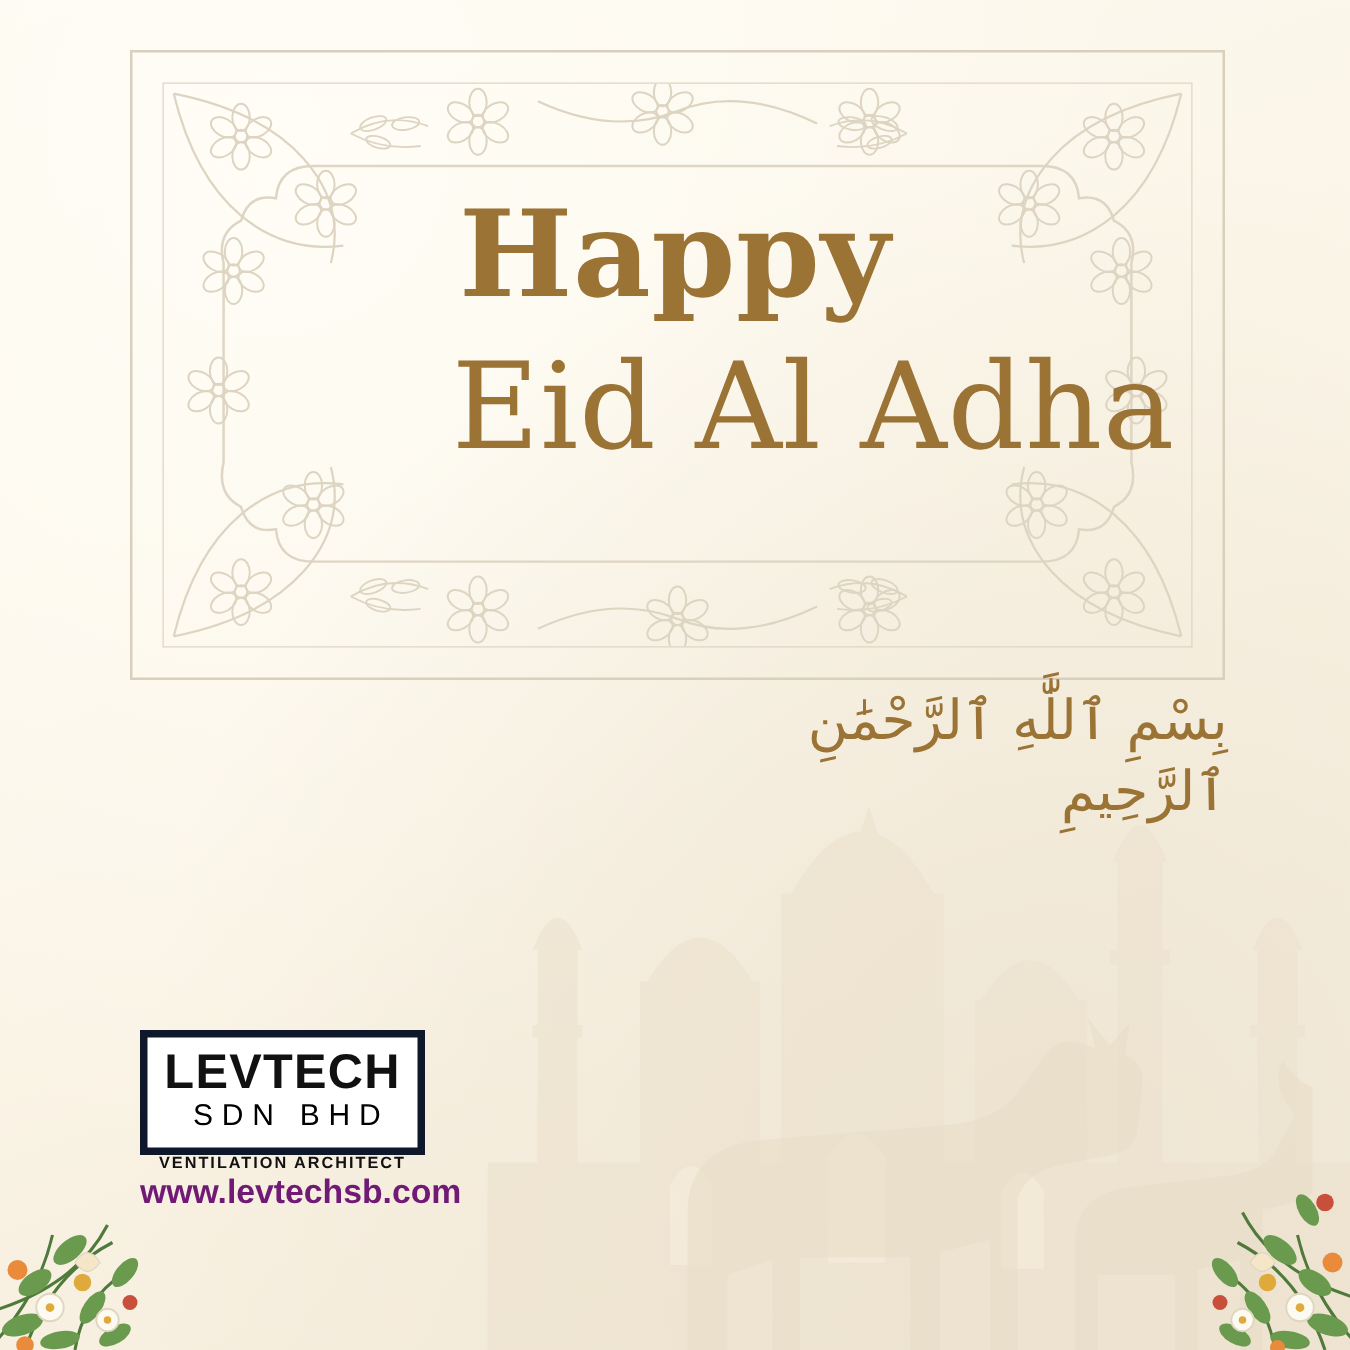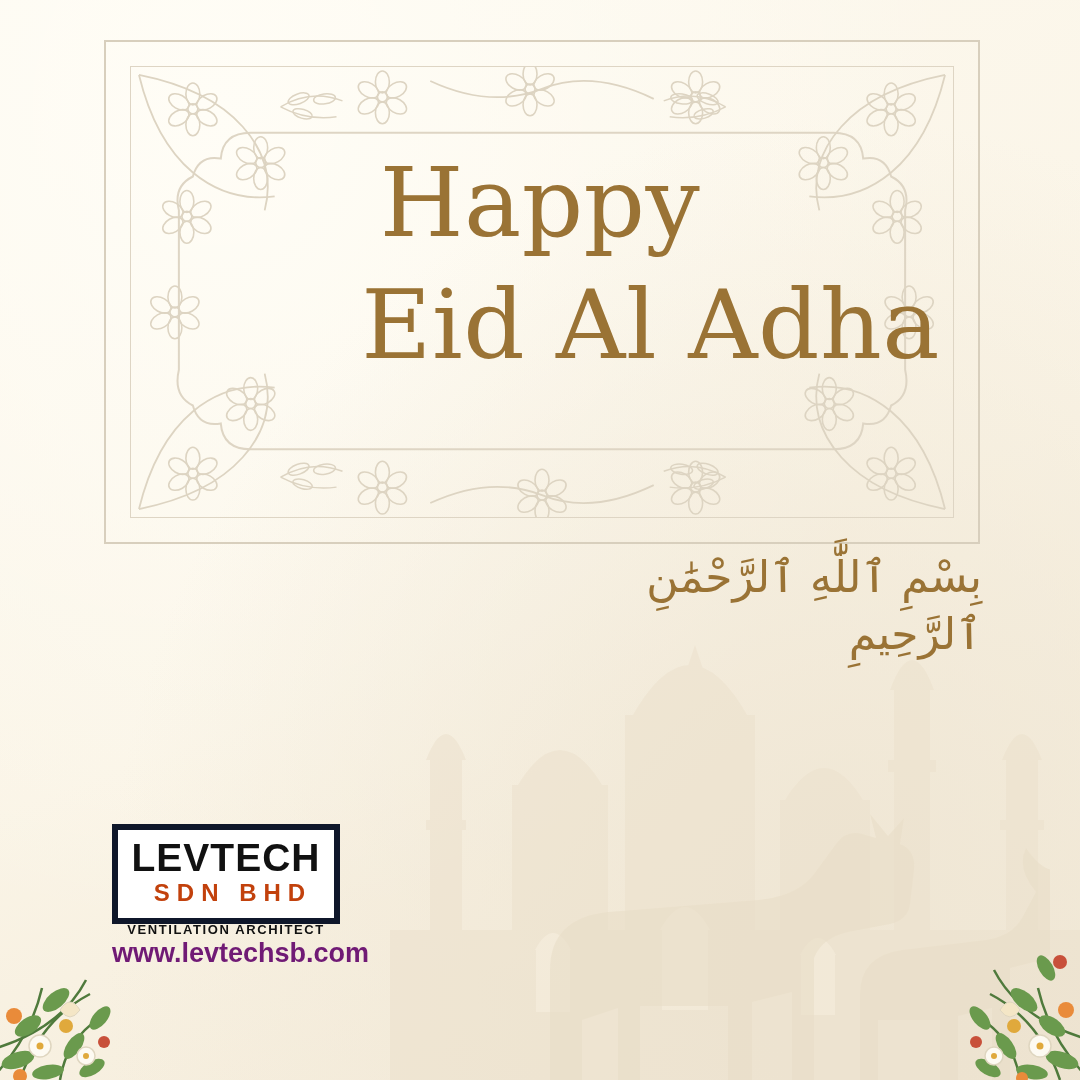--- a/index.html
+++ b/index.html
@@ -77,21 +77,21 @@
     width: 800px;
     text-align: center;
     font-family: "DejaVu Serif", "Liberation Serif", serif;
     color: #9a7335;
     line-height: 1.12;
     letter-spacing: 0.5px;
   }
   .greeting .line1 {
     display: block;
     font-size: 96px;
-    font-weight: 400;
+    font-weight: 700;
   }
   .greeting .line2 {
     display: block;
     font-size: 96px;
     font-weight: 400;
     margin-top: 14px;
     text-align: right;
   }
 
   
@@ -135,23 +135,23 @@
   }
   .logo-main {
     font-size: 39px;
     font-weight: bold;
     letter-spacing: 1px;
     color: #111111;
     line-height: 1;
   }
   .logo-sub {
     font-size: 24px;
-    font-weight: bold;
+    font-weight: normal;
     letter-spacing: 7px;
-    color: #c2410c;
+    color: #000000;
     line-height: 1.2;
     margin-top: 2px;
     padding-left: 14px;
   }
   .logo-tag {
     font-size: 13px;
     font-weight: bold;
     letter-spacing: 1.6px;
     color: #111111;
     line-height: 1.2;

